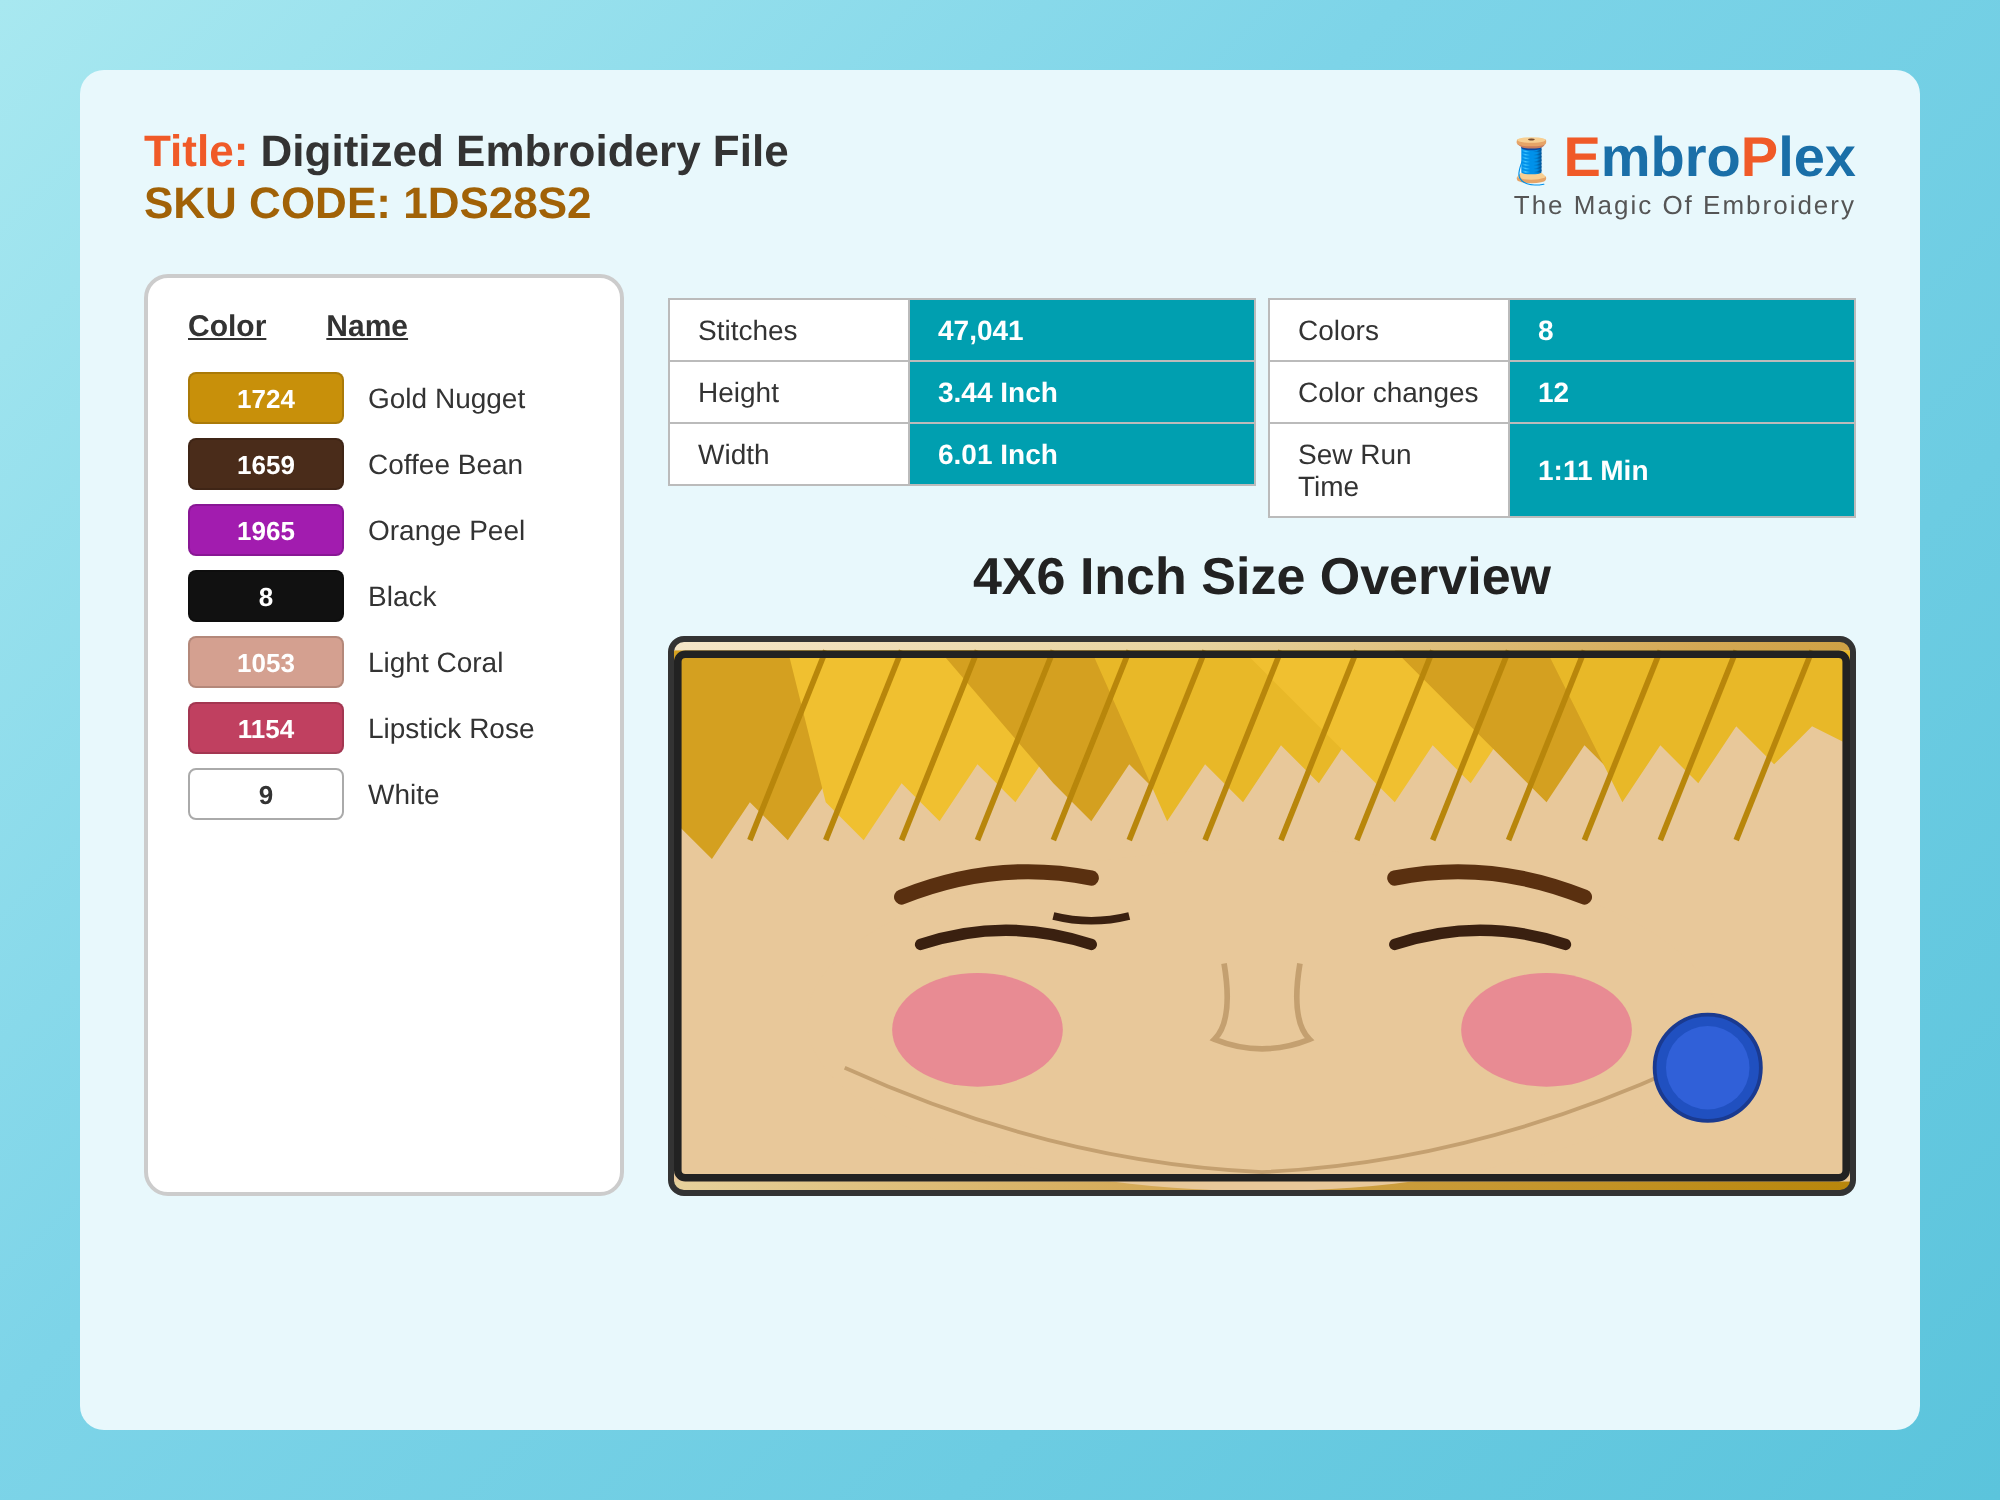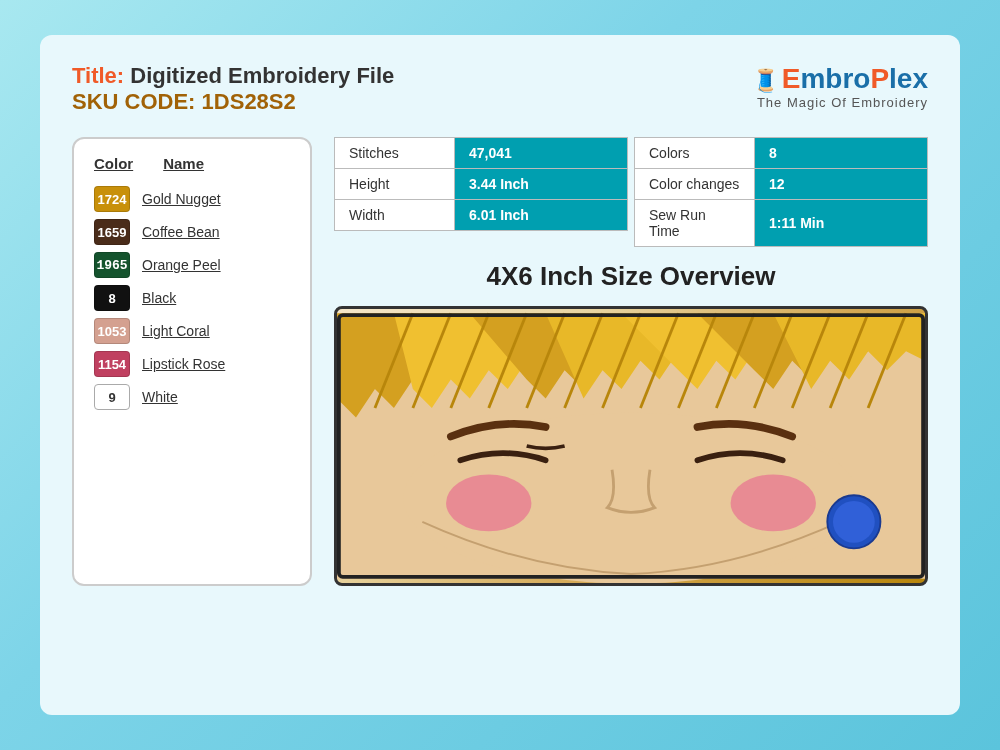--- a/index.html
+++ b/index.html
@@ -86,40 +86,39 @@
       font-size: 15px;
       color: #333;
     }
     .color-row {
       display: flex;
       align-items: center;
       gap: 12px;
       margin-bottom: 7px;
     }
     .color-swatch {
-      width: 36px;
+      width: 78px;
       height: 26px;
       border-radius: 4px;
       display: flex;
       align-items: center;
       justify-content: center;
       font-size: 13px;
       font-weight: bold;
       color: white;
       border: 1px solid rgba(0,0,0,0.15);
       flex-shrink: 0;
     }
     .color-swatch.white-swatch {
       color: #333;
       border: 1px solid #aaa;
     }
     .color-name {
       font-size: 14px;
       color: #333;
-      text-decoration: underline;
     }
 
     
     .right-panel {
       flex: 1;
       display: flex;
       flex-direction: column;
       gap: 14px;
     }
 
@@ -141,20 +140,21 @@
     .stats-table td.value-cell {
       background: #009fb0;
       color: white;
       font-weight: bold;
     }
 
     
     .stats-row {
       display: flex;
       gap: 6px;
+      margin-top: 12px;
     }
     .stats-half {
       flex: 1;
     }
 
     
     .overview-title {
       font-size: 26px;
       font-weight: bold;
       color: #222;
@@ -211,21 +211,21 @@
       <div id="color-rows-container">
           <div class="color-row">
             <div class="color-swatch" style="background: rgb(200, 144, 10);">1724</div>
             <span class="color-name">Gold Nugget</span>
           </div>
           <div class="color-row">
             <div class="color-swatch" style="background: rgb(74, 44, 26);">1659</div>
             <span class="color-name">Coffee Bean</span>
           </div>
           <div class="color-row">
-            <div class="color-swatch" style="background: #14532d; font-family: Liberation Mono, monospace;">1965</div>
+            <div class="color-swatch" style="background: #a21caf;">1965</div>
             <span class="color-name">Orange Peel</span>
           </div>
           <div class="color-row">
             <div class="color-swatch" style="background: rgb(17, 17, 17);">8</div>
             <span class="color-name">Black</span>
           </div>
           <div class="color-row">
             <div class="color-swatch" style="background: rgb(212, 160, 144);">1053</div>
             <span class="color-name">Light Coral</span>
           </div>

